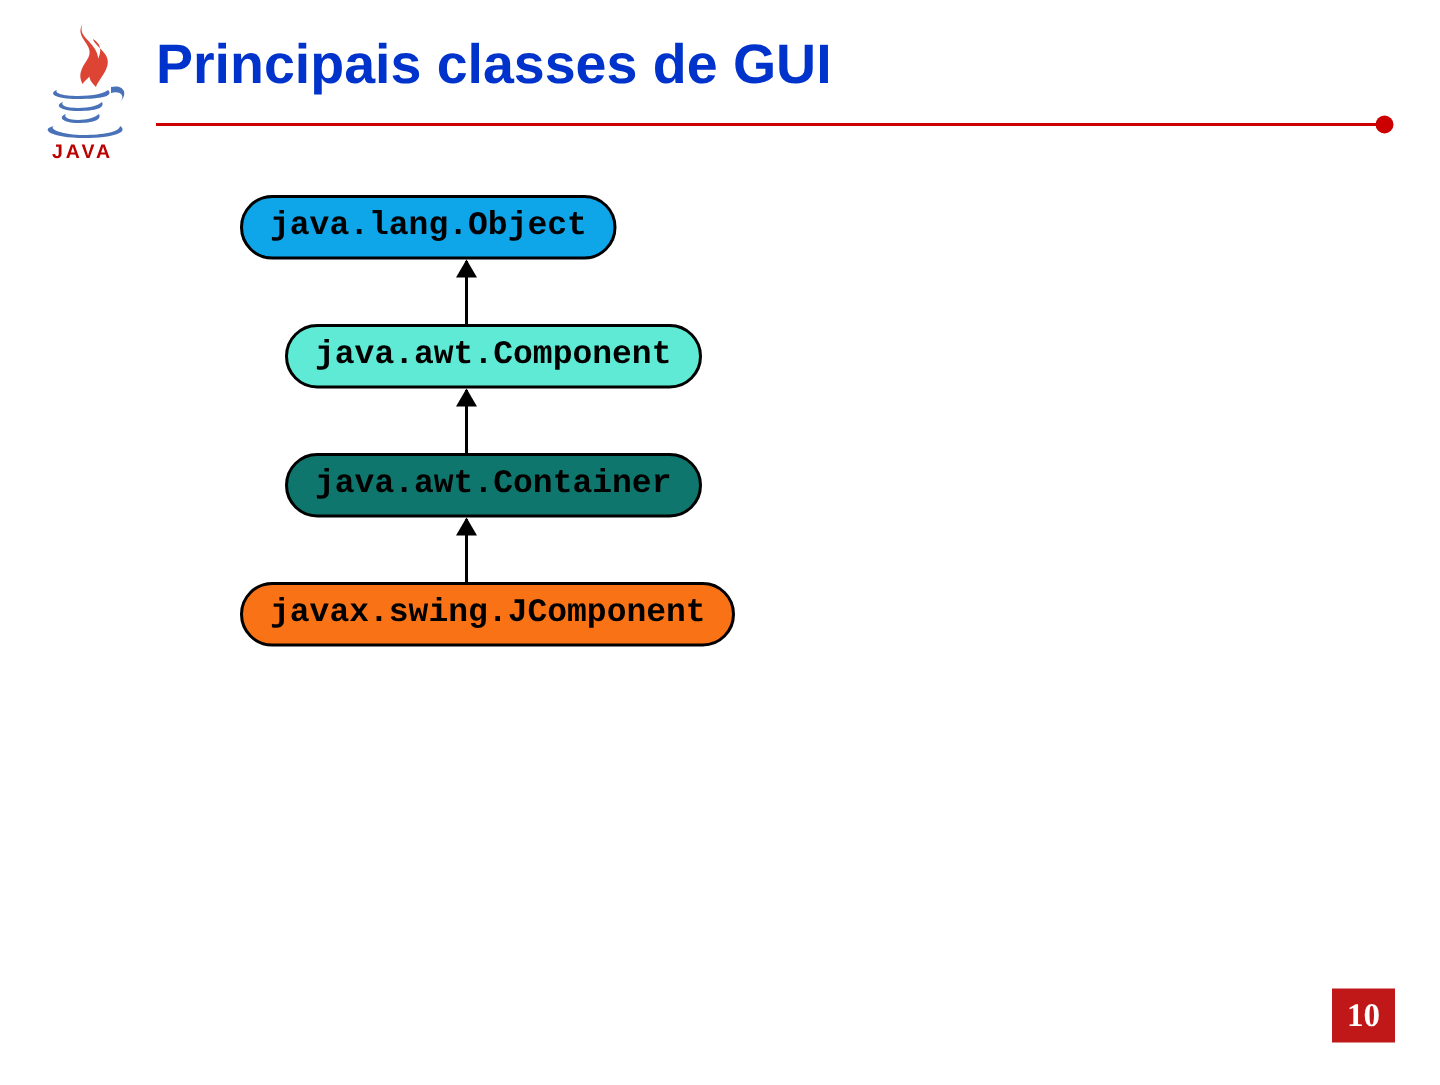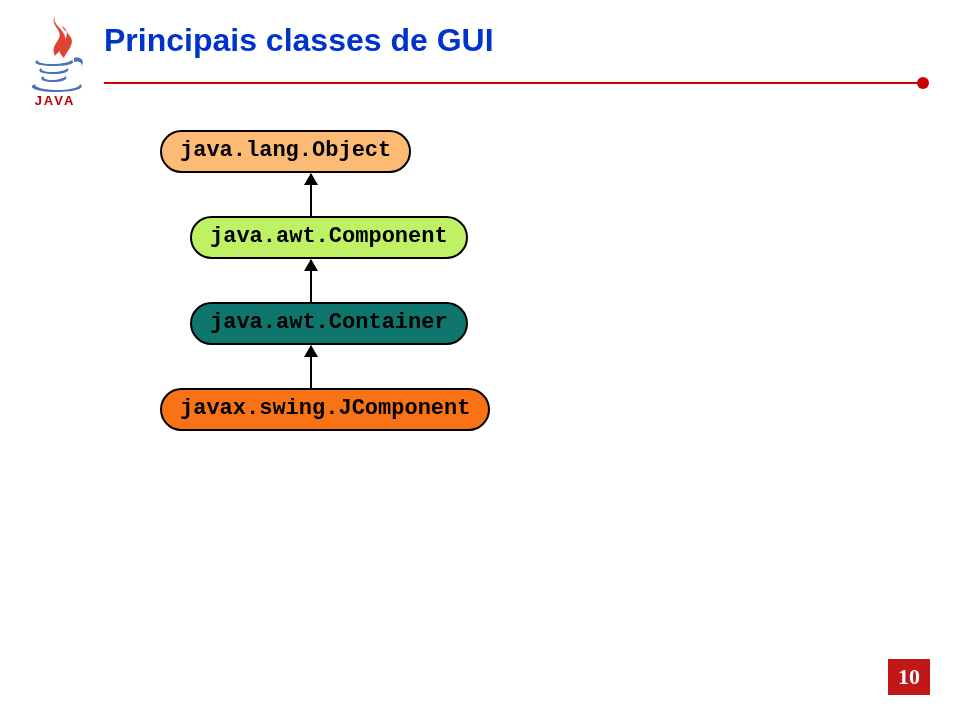--- a/index.html
+++ b/index.html
@@ -14,21 +14,21 @@
     position: absolute;
     top: 12px;
     left: 22px;
     width: 66px;
     height: 95px;
   }
   .title {
     position: absolute;
     top: 22px;
     left: 104px;
-    font-size: 32px;
+    font-size: 37px;
     font-weight: bold;
     color: #0033cc;
     font-family: Verdana, Arial, sans-serif;
   }
   .rule {
     position: absolute;
     top: 82px;
     left: 104px;
     width: 820px;
     height: 2px;
@@ -54,22 +54,22 @@
     border: 2px solid #000;
     border-radius: 22px;
     padding: 6px 18px 8px 18px;
     font-family: "Courier New", monospace;
     font-weight: bold;
     font-size: 22px;
     color: #000;
     text-align: center;
     white-space: nowrap;
   }
-  .n1 { background: #fdba74; position: absolute; top: 0px; left: 0px; }
-  .n2 { background: #bef264; position: absolute; top: 86px; left: 30px; }
+  .n1 { background: #0ea5e9; position: absolute; top: 0px; left: 0px; }
+  .n2 { background: #5eead4; position: absolute; top: 86px; left: 30px; }
   .n3 { background: #0f766e; position: absolute; top: 172px; left: 30px; }
   .n4 { background: #f97316; position: absolute; top: 258px; left: 0px; }
   .arrow {
     position: absolute;
     width: 2px;
     background: #000;
     left: 150px;
   }
   .arrow::before {
     content: '';

